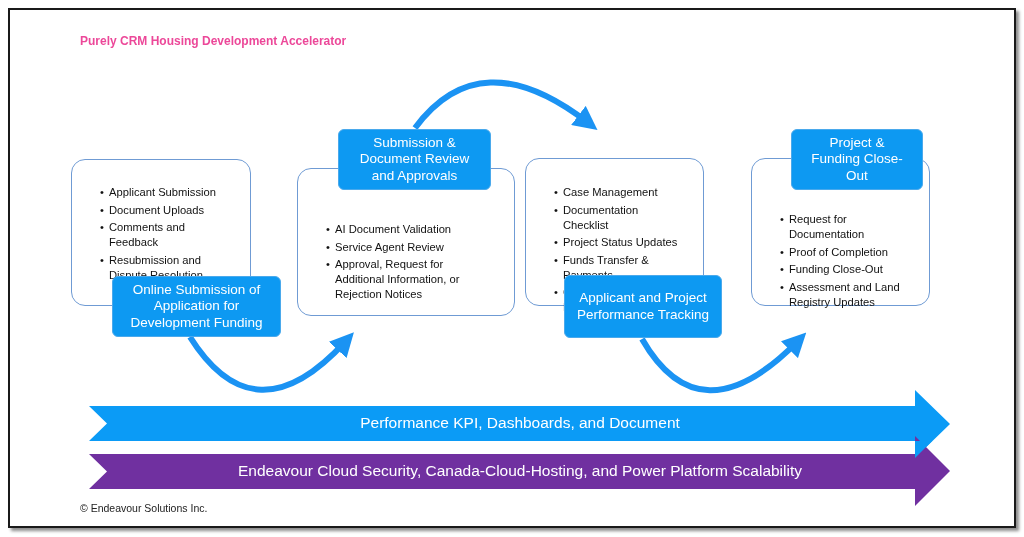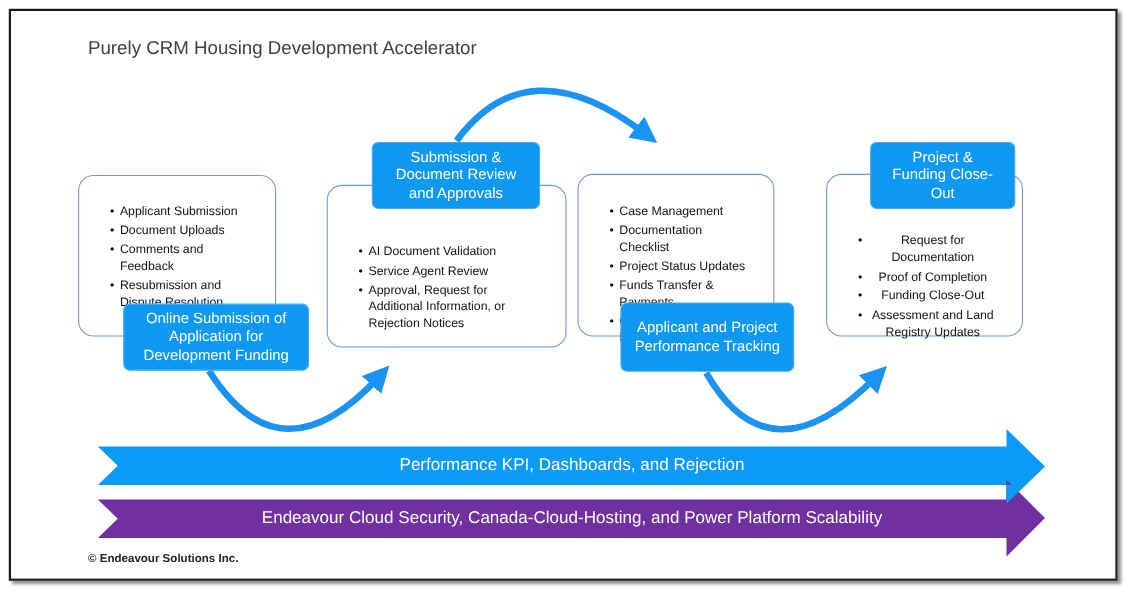--- a/index.html
+++ b/index.html
@@ -6,22 +6,22 @@
     body {
       width: 1024px; height: 537px; background: #ffffff; position: relative; overflow: hidden;
       font-family: "Liberation Sans", "DejaVu Sans", sans-serif;
     }
     .frame {
       position: absolute; left: 8px; top: 8px; width: 1004px; height: 516px;
       border: 2px solid #1a1a1a; background: #ffffff;
       box-shadow: 3px 3px 3px rgba(0,0,0,0.45);
     }
     .title {
-      position: absolute; left: 80px; top: 34px; font-size: 17px; font-weight: normal;
-      color: #404040; white-space: nowrap;
+      position: absolute; left: 80px; top: 34px; font-size: 12px; font-weight: bold;
+      color: #ec4899; white-space: nowrap;
     }
     svg.overlay { position: absolute; left: 0; top: 0; }
     .box {
       position: absolute; border: 1px solid #6f9bd4; border-radius: 14px; background: #ffffff;
       box-sizing: border-box;
     }
     .box ul { margin: 16px; padding: 0; list-style: none; }
     .box li {
       position: relative; padding-left: 9px; font-size: 11.2px; line-height: 15px; color: #111;
       margin-bottom: 2.5px;
@@ -30,21 +30,21 @@
     .label {
       position: absolute; background: #0d99f2; color: #ffffff; border-radius: 6px;
       border: 1px solid #4aa9ec; box-sizing: border-box;
       display: flex; align-items: center; justify-content: center; text-align: center;
       font-size: 13.5px; line-height: 16.5px; padding: 2px 4px;
     }
     .band-text {
       position: absolute; color: #ffffff; font-size: 15.5px; white-space: nowrap;
       transform: translateX(-50%);
     }
-    .copyright { position: absolute; left: 80px; top: 502px; font-size: 10.5px; color: #222; font-weight: bold; }
+    .copyright { position: absolute; left: 80px; top: 502px; font-size: 10.5px; color: #222; }
   </style>
 </head>
 <body>
 
 <div class="frame"></div>
 
 <div class="title">Purely CRM Housing Development Accelerator</div>
 
 <svg class="overlay" width="1024" height="537">
   <defs>
@@ -89,26 +89,26 @@
   <ul>
     <li>Case Management</li>
     <li>Documentation Checklist</li>
     <li>Project Status Updates</li>
     <li>Funds Transfer &amp; Payments</li>
     <li>Controls and Deviations</li>
   </ul>
 </div>
 <div class="label" style="left:564px; top:275px; width:158px; height:63px;">Applicant and Project Performance Tracking</div>
 
-<div class="box" style="left:751px; top:158px; width:179px; height:148px; padding:37px 6px 0 12px;text-align:center;">
+<div class="box" style="left:751px; top:158px; width:179px; height:148px; padding:37px 6px 0 12px;">
   <ul>
     <li>Request for Documentation</li>
     <li>Proof of Completion</li>
     <li>Funding Close-Out</li>
     <li>Assessment and Land Registry Updates</li>
   </ul>
 </div>
 <div class="label" style="left:791px; top:129px; width:132px; height:61px; padding:2px 18px;">Project &amp; Funding Close-Out</div>
 
-<div class="band-text" style="left:520px; top:414px;">Performance KPI, Dashboards, and Rejection</div>
+<div class="band-text" style="left:520px; top:414px;">Performance KPI, Dashboards, and Document</div>
 <div class="band-text" style="left:520px; top:462px;">Endeavour Cloud Security, Canada-Cloud-Hosting, and Power Platform Scalability</div>
 
 <div class="copyright">© Endeavour Solutions Inc.</div>
 
 </body></html>

